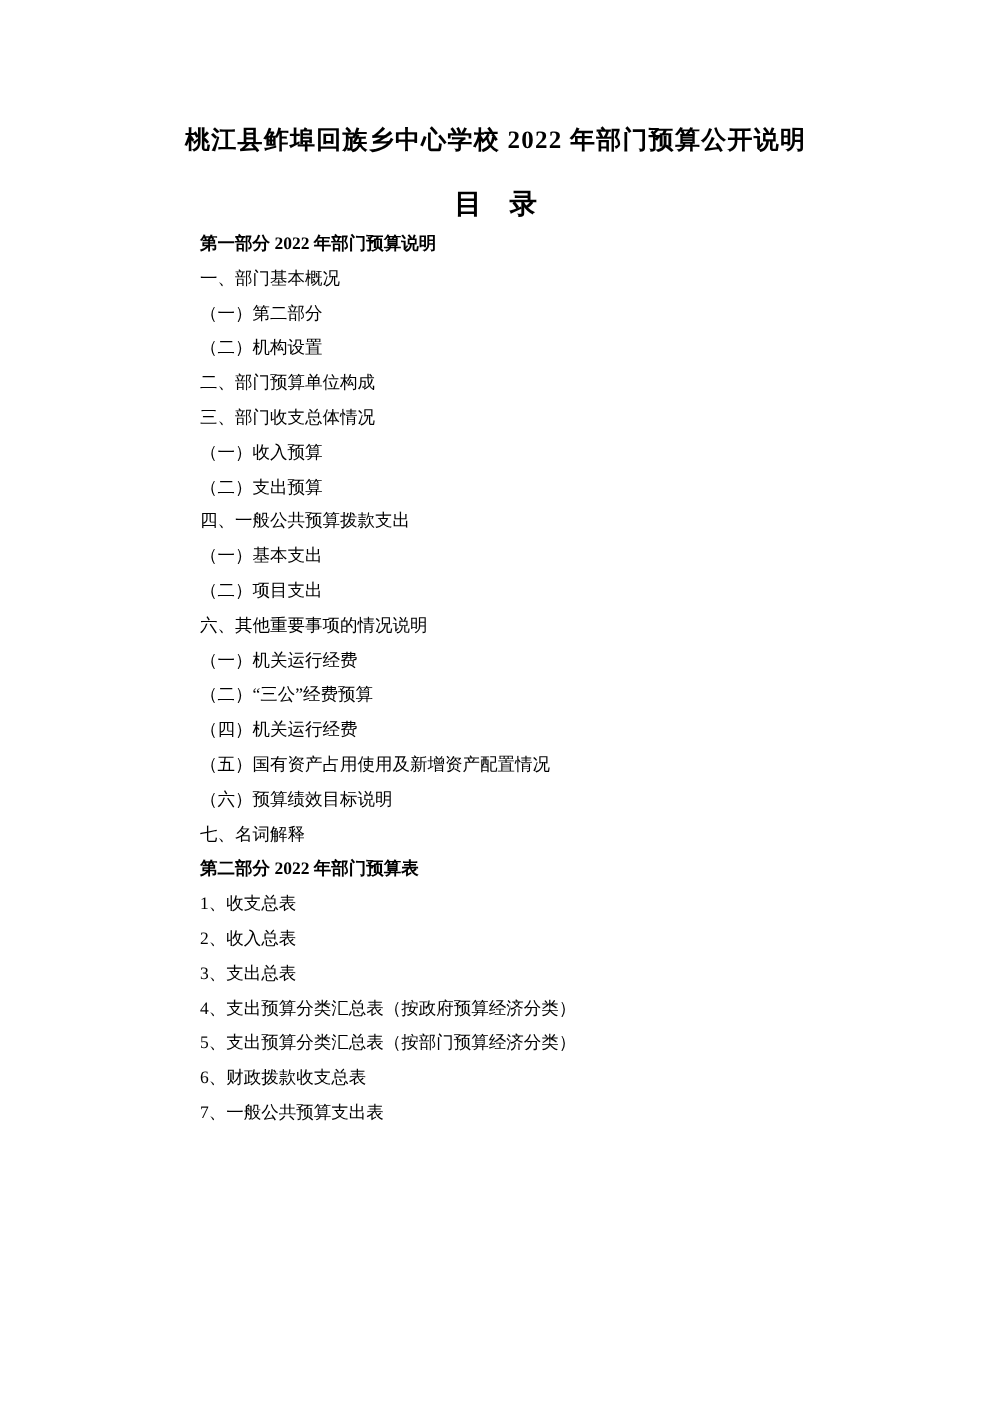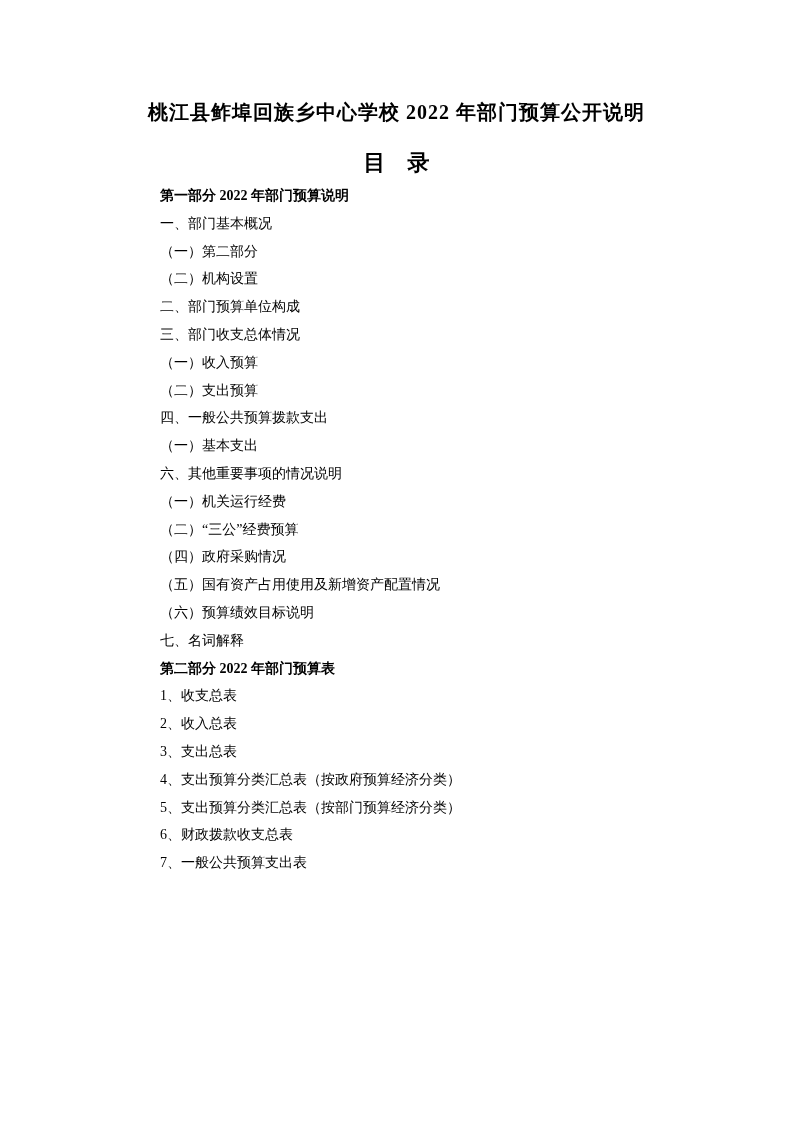--- a/index.html
+++ b/index.html
@@ -61,24 +61,25 @@
     <div class="toc-line part">第一部分 2022 年部门预算说明</div>
     <div class="toc-line">一、部门基本概况</div>
     <div class="toc-line">（一）第二部分</div>
     <div class="toc-line">（二）机构设置</div>
     <div class="toc-line">二、部门预算单位构成</div>
     <div class="toc-line">三、部门收支总体情况</div>
     <div class="toc-line">（一）收入预算</div>
     <div class="toc-line">（二）支出预算</div>
     <div class="toc-line">四、一般公共预算拨款支出</div>
     <div class="toc-line">（一）基本支出</div>
+    <div class="toc-line">（二）项目支出</div>
     <div class="toc-line">六、其他重要事项的情况说明</div>
     <div class="toc-line">（一）机关运行经费</div>
     <div class="toc-line">（二）“三公”经费预算</div>
-    <div class="toc-line">（四）政府采购情况</div>
+    <div class="toc-line">（四）机关运行经费</div>
     <div class="toc-line">（五）国有资产占用使用及新增资产配置情况</div>
     <div class="toc-line">（六）预算绩效目标说明</div>
     <div class="toc-line">七、名词解释</div>
     <div class="toc-line part">第二部分 2022 年部门预算表</div>
     <div class="toc-line">1、收支总表</div>
     <div class="toc-line">2、收入总表</div>
     <div class="toc-line">3、支出总表</div>
     <div class="toc-line">4、支出预算分类汇总表（按政府预算经济分类）</div>
     <div class="toc-line">5、支出预算分类汇总表（按部门预算经济分类）</div>
     <div class="toc-line">6、财政拨款收支总表</div>

